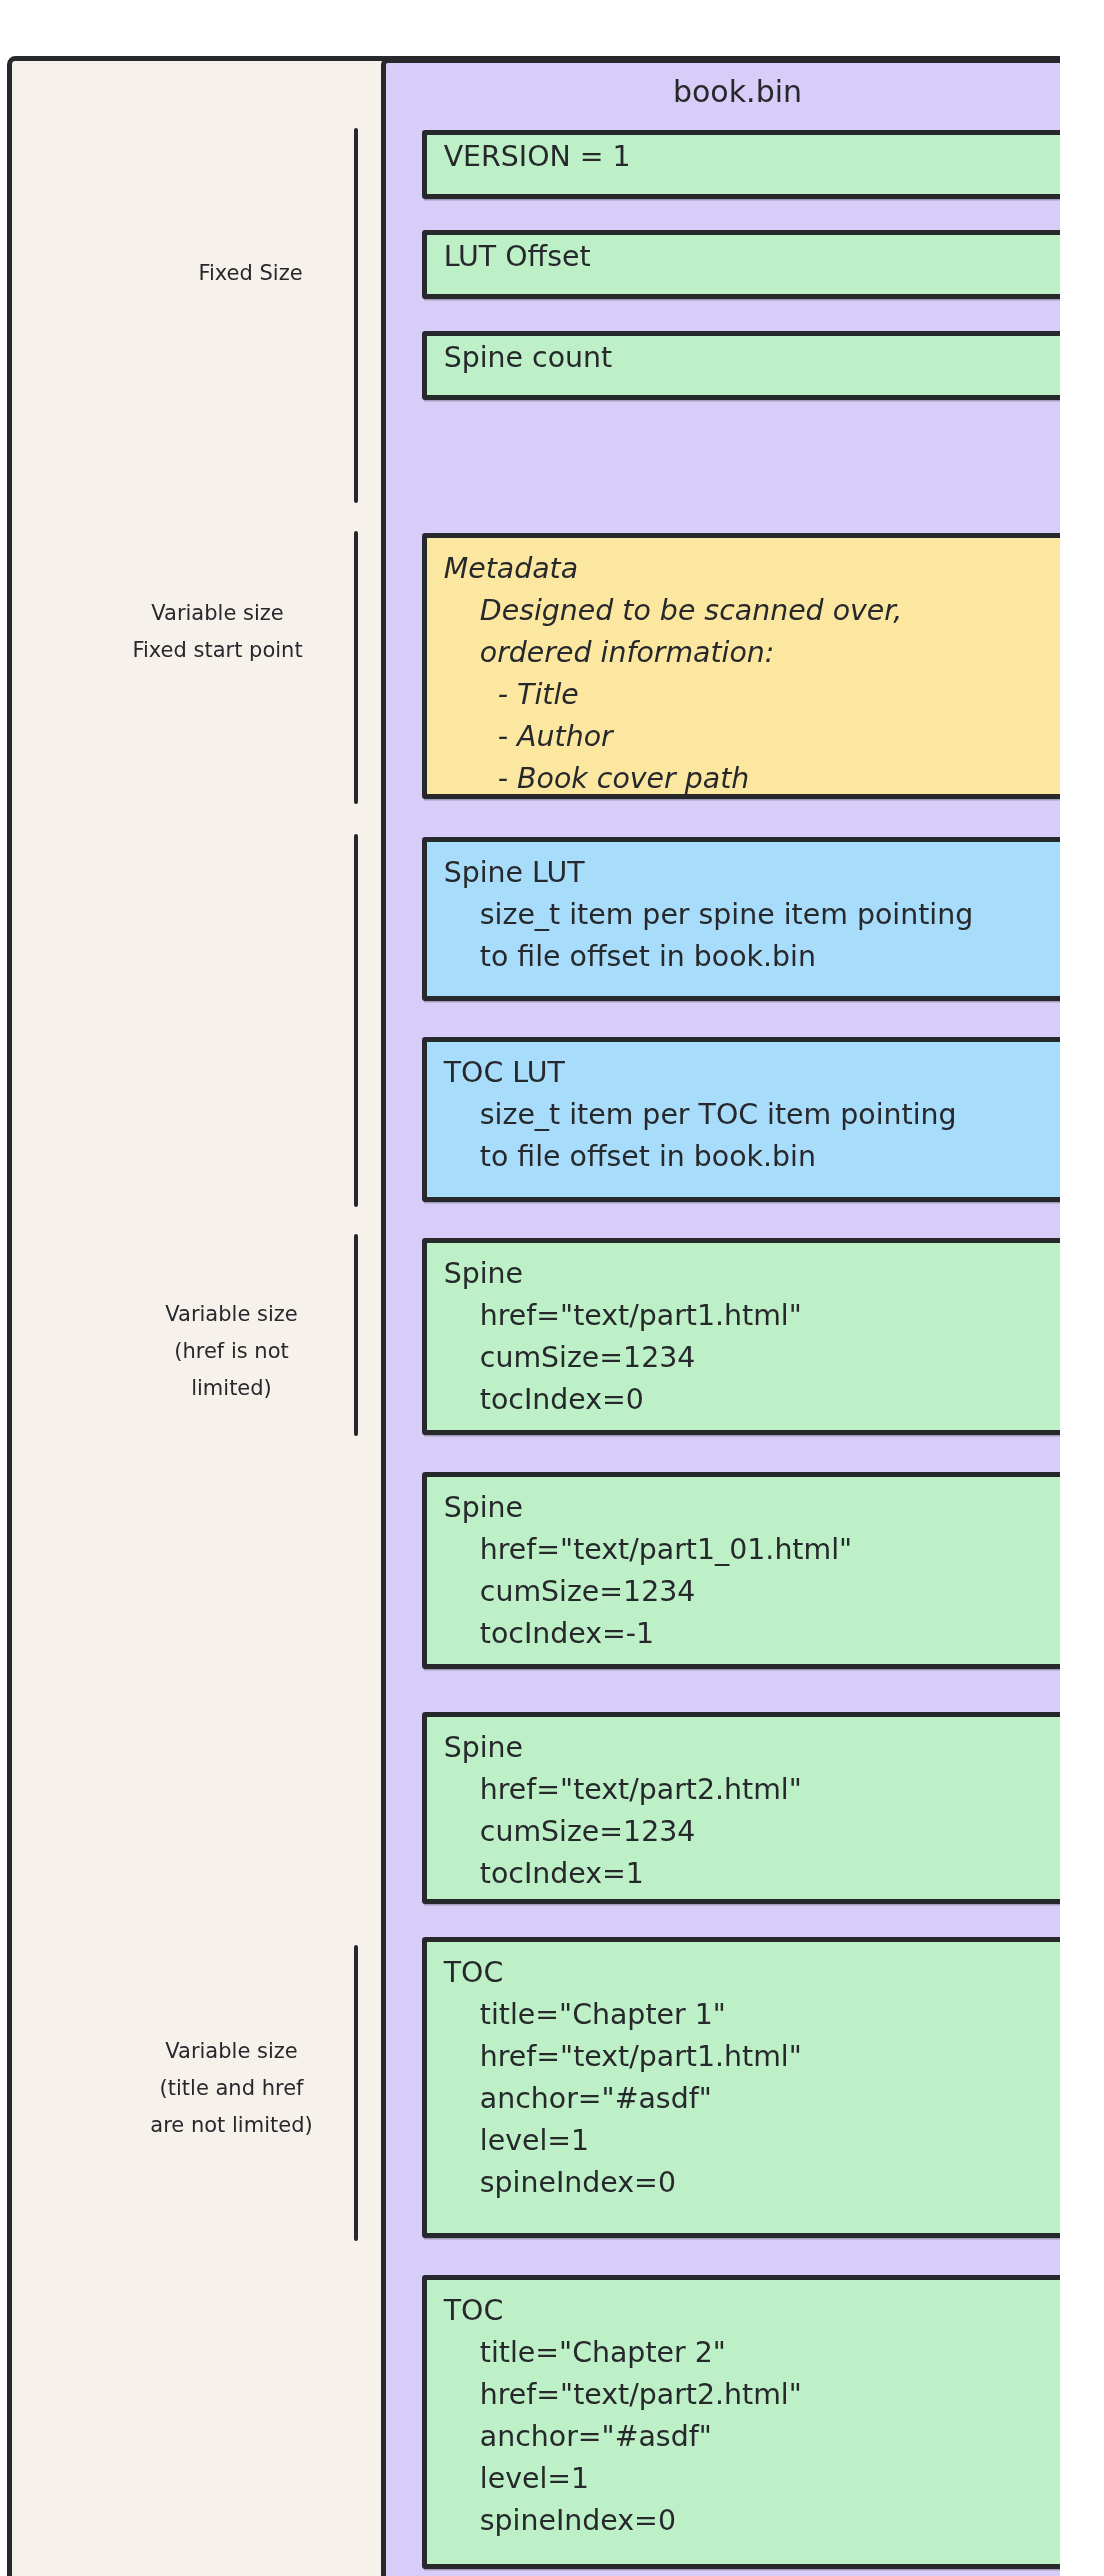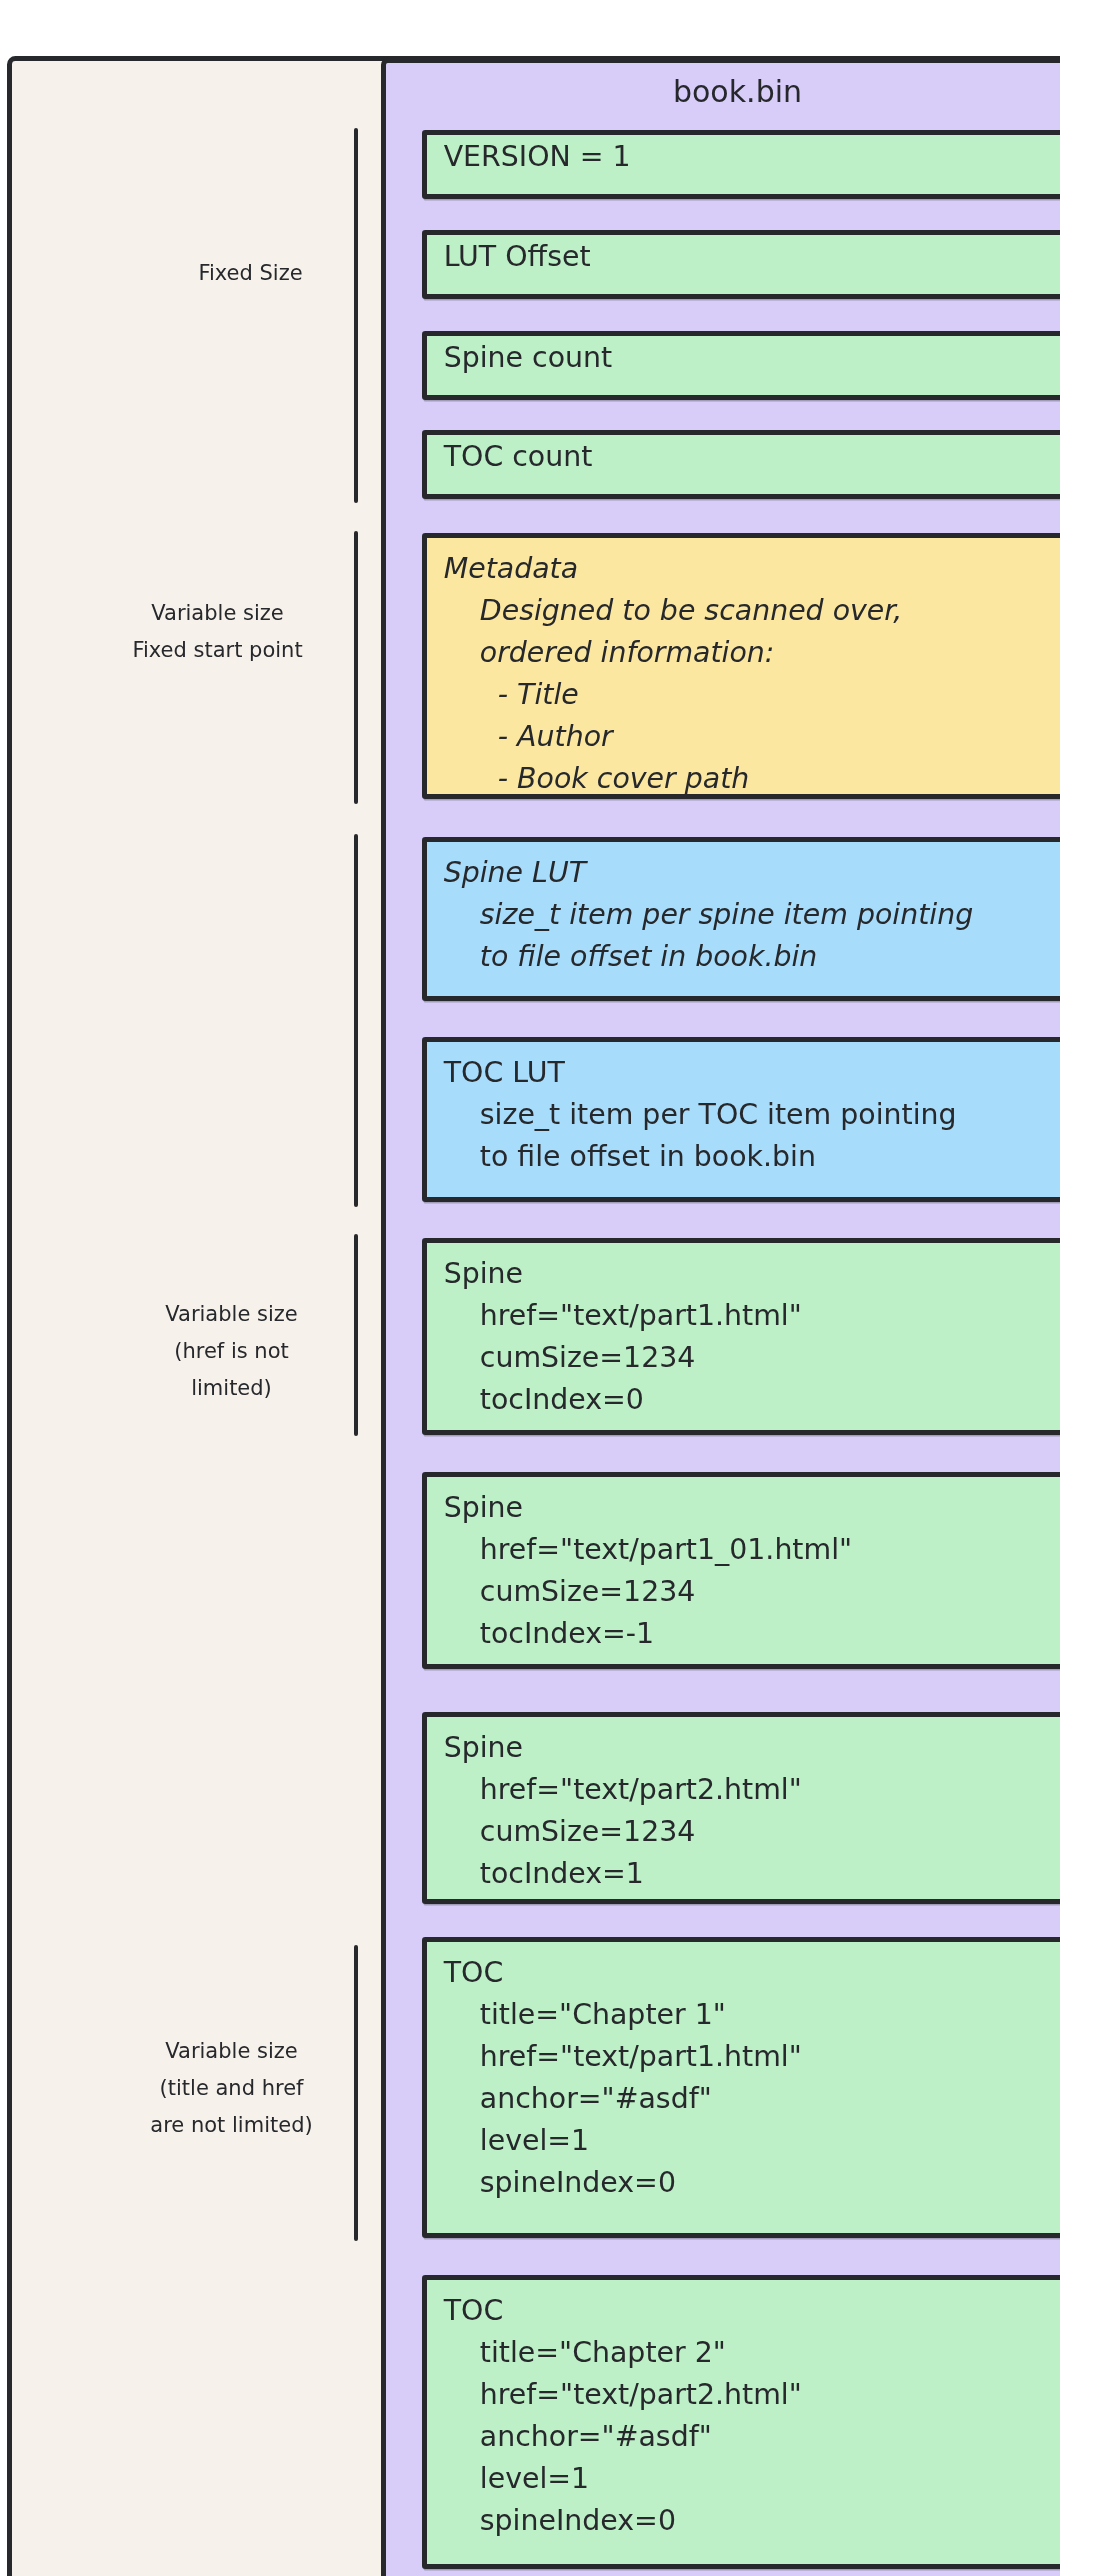--- a/index.html
+++ b/index.html
@@ -53,21 +53,21 @@
   }
   .field { display: flex; align-items: center; padding-top: 0; padding-bottom: 16px; }
   .green  { background: #BDF0C6; }
   .yellow { background: #FBE7A0; }
   .blue   { background: #A8DCFB; }
   .b1  { top: 82px;   height: 69px;  }
   .b2  { top: 182px;  height: 69px;  }
   .b3  { top: 283px;  height: 69px;  }
   .b4  { top: 382px;  height: 69px;  }
   .b5  { top: 485px;  height: 266px; font-style: italic; }
-  .b6  { top: 789px;  height: 164px; font-style: italic; }
+  .b6  { top: 789px;  height: 164px; }
   .b7  { top: 989px; height: 165px; }
   .b8  { top: 1190px; height: 197px; }
   .b9  { top: 1424px; height: 197px; }
   .b10 { top: 1664px; height: 192px; }
   .b11 { top: 1889px; height: 301px; }
   .b12 { top: 2227px; height: 294px; }
   .bracket {
     position: absolute;
     left: 354px; width: 4.2px;
     background: #26282c;
@@ -113,21 +113,20 @@
   <div class="label l4">Variable size
 (href is not
 limited)</div>
   <div class="label l5">Variable size
 (title and href
 are not limited)</div>
 
   <div class="box field green b1">VERSION = 1</div>
   <div class="box field green b3">Spine count</div>
   <div class="box field green b2">LUT Offset</div>
-  <div class="box field green b4">TOC count</div>
   <div class="box yellow b5">Metadata
     Designed to be scanned over,
     ordered information:
       - Title
       - Author
       - Book cover path</div>
   <div class="box blue b6">Spine LUT
     size_t item per spine item pointing
     to file offset in book.bin</div>
   <div class="box blue b7">TOC LUT

